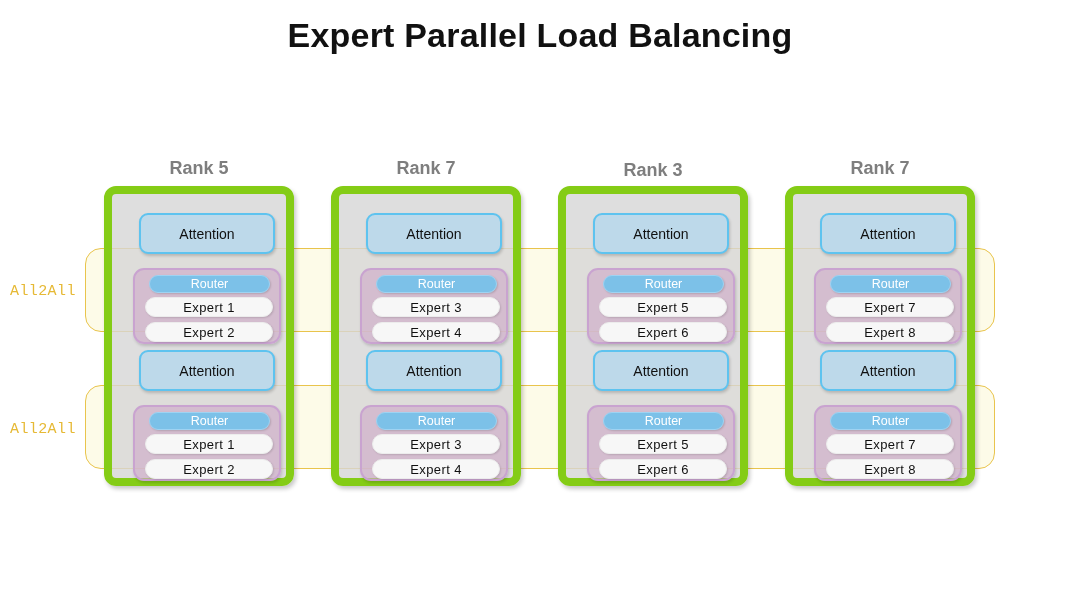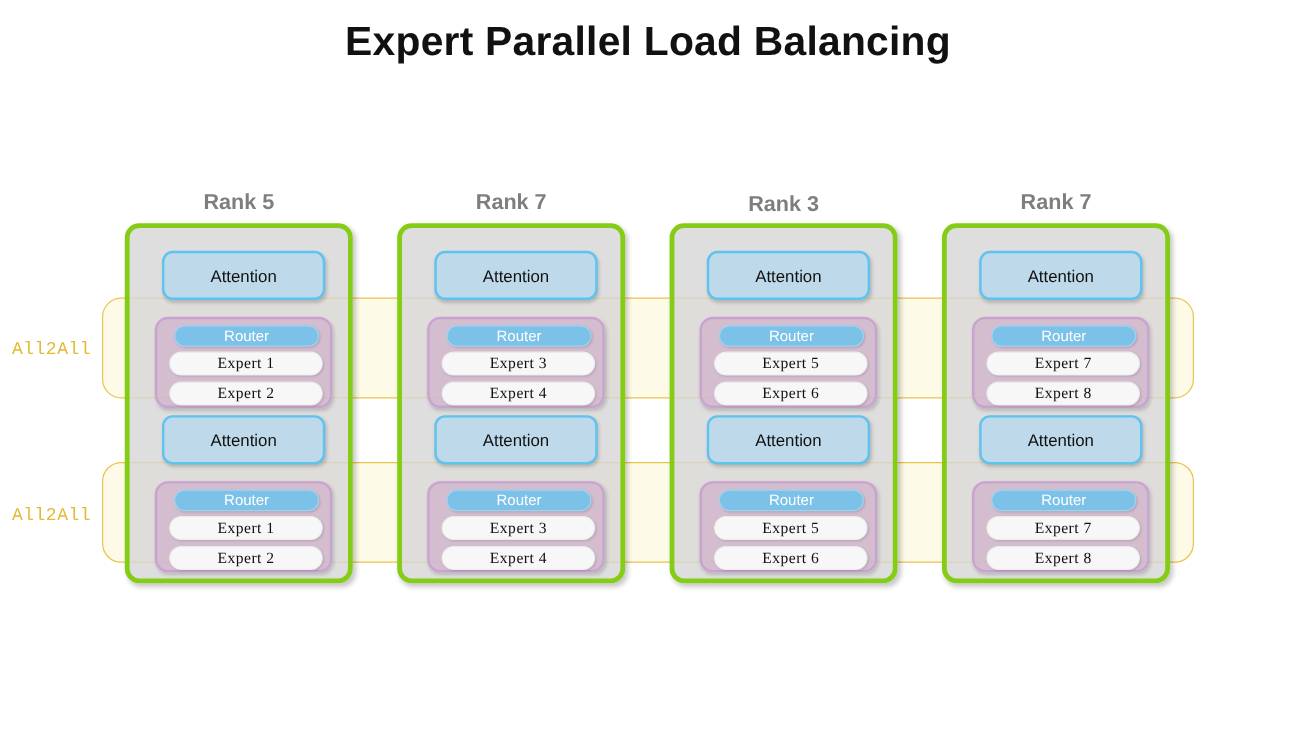--- a/index.html
+++ b/index.html
@@ -57,21 +57,21 @@
     text-align: center;
     font-size: 18px;
     font-weight: bold;
     color: #7e7e7e;
   }
   .rank-card {
     position: absolute;
     width: 190px;
     height: 300px;
     box-sizing: border-box;
-    border: 4px solid #84cc16;
+    border: 8px solid #84cc16;
     border-radius: 12px;
     background: rgba(214,214,214,0.80);
     box-shadow: 2px 3px 4px rgba(0,0,0,0.22);
   }
 
   
   .attention {
     position: absolute;
     left: 27px;
     width: 136px;
@@ -125,21 +125,20 @@
     border: 1px solid #ececec;
     border-radius: 10px;
     background: #f7f7f7;
     color: #101010;
     font-size: 13px;
     display: flex;
     align-items: center;
     justify-content: center;
     letter-spacing: 0.4px;
     box-shadow: 1px 1px 2px rgba(0,0,0,0.13);
-    font-family: Liberation Serif, serif;
   }
   .expert.e1 { top: 27px; }
   .expert.e2 { top: 52px; }
 </style>
 </head>
 <body>
 
 <div id="stage">
 
   <div class="title">Expert Parallel Load Balancing</div>

